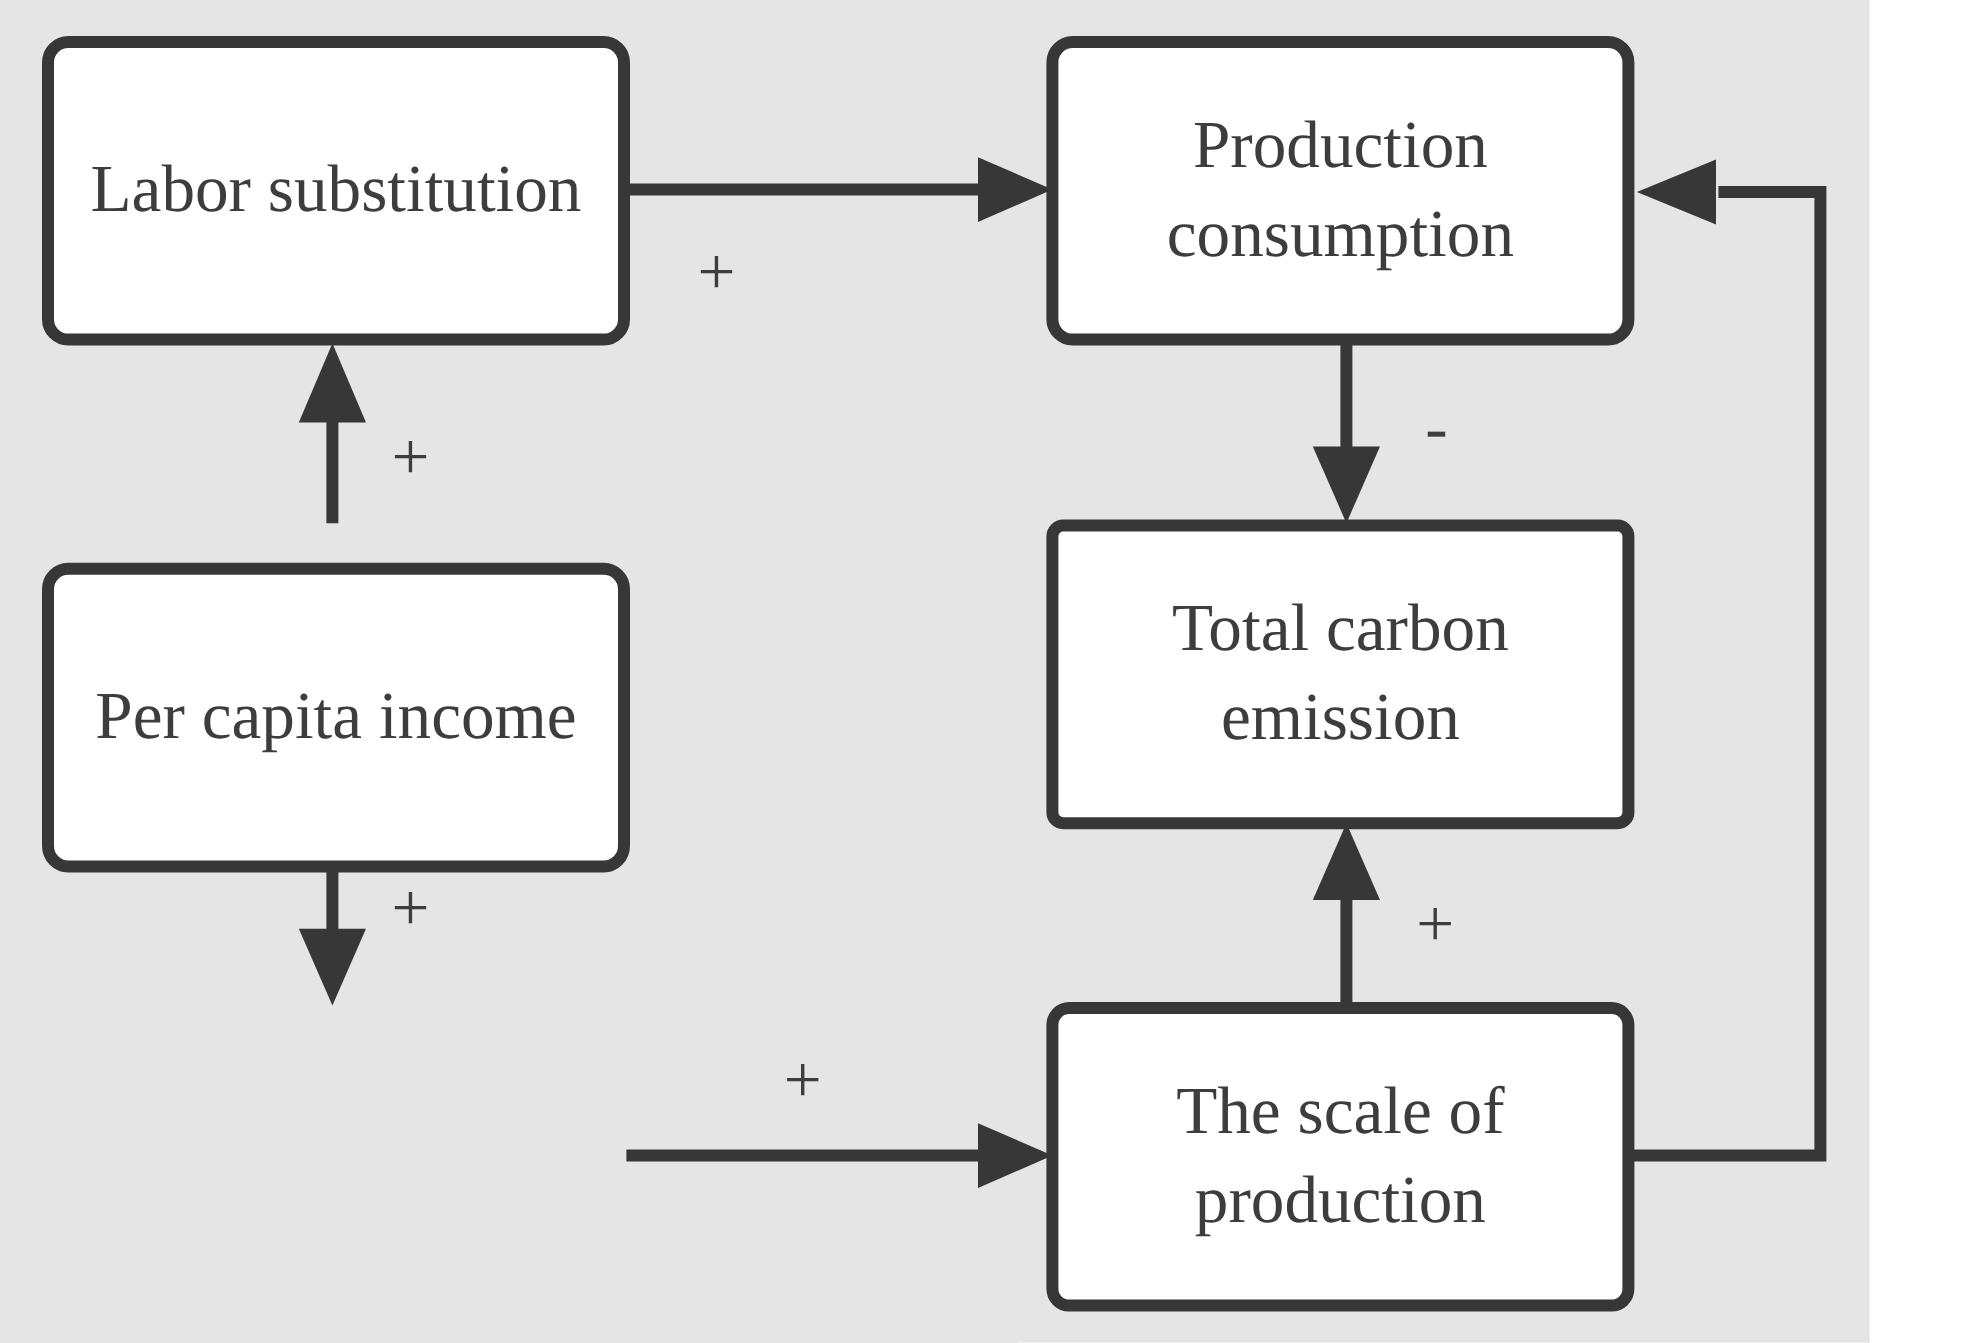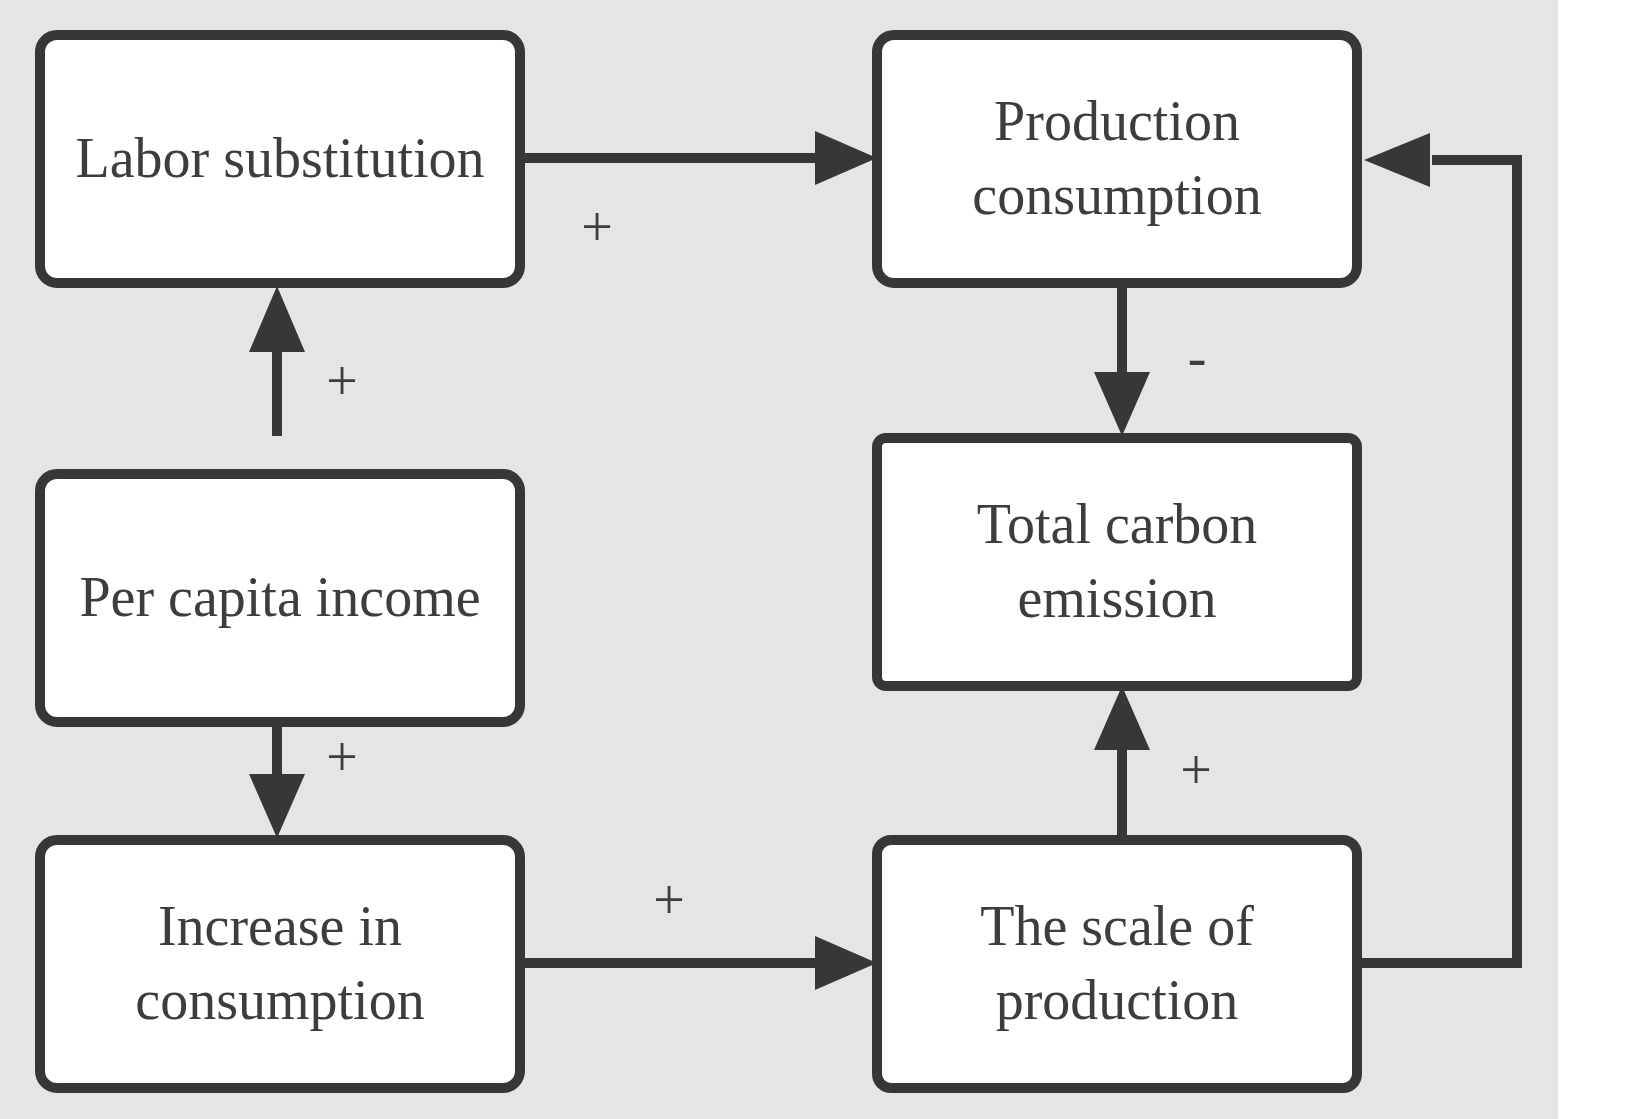--- a/index.html
+++ b/index.html
@@ -121,23 +121,20 @@
   </div>
   <div class="node pos-automation">
     <span class="node-label">Production consumption</span>
   </div>
   <div class="node pos-income">
     <span class="node-label">Per capita income</span>
   </div>
   <div class="node pos-emission">
     <span class="node-label">Total carbon emission</span>
   </div>
-  <div class="node pos-consumption">
-    <span class="node-label">Increase in consumption</span>
-  </div>
   <div class="node pos-scale">
     <span class="node-label">The scale of production</span>
   </div>
 
   <span class="sign sign-1">+</span>
   <span class="sign sign-2">+</span>
   <span class="sign sign-3">+</span>
   <span class="sign sign-4">-</span>
   <span class="sign sign-5">+</span>
   <span class="sign sign-6">+</span>

